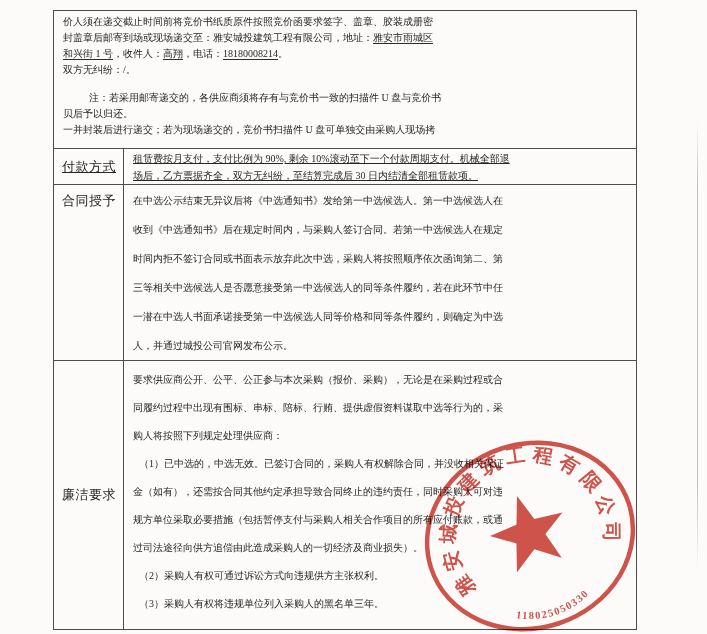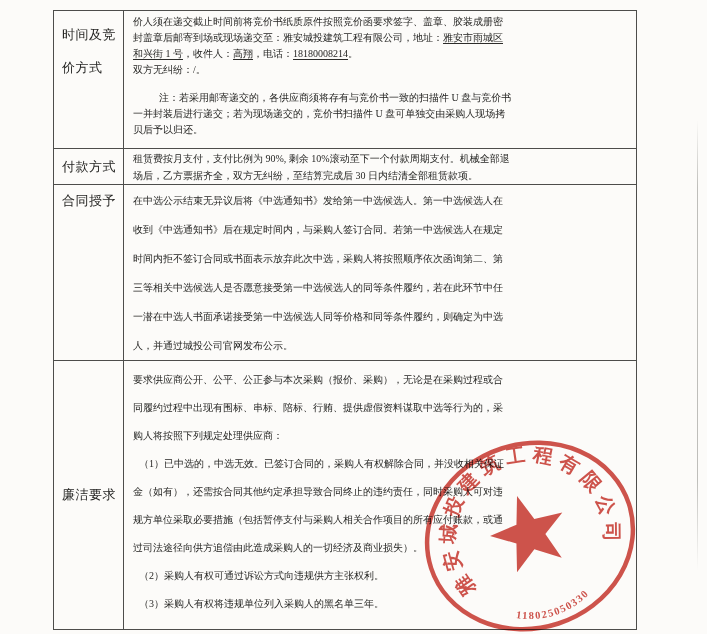--- a/index.html
+++ b/index.html
@@ -60,35 +60,32 @@
   }
 </style>
 </head>
 <body>
 
 <div class="page">
 
   <div class="tbl">
 
     <div class="row" style="flex:0 0 138px;">
-      <div class="hcell top">
-        <div class="h-wrap">时间及竞价方式</div>
-      </div>
       <div class="ccell lh16">
         <div class="ln">价人须在递交截止时间前将竞价书纸质原件按照竞价函要求签字、盖章、胶装成册密</div>
         <div class="ln"><span>封盖章后邮寄到场或现场递交至：雅安城投建筑工程有限公司，地址：</span><span class="u">雅安市雨城区</span></div>
         <div class="ln"><span class="u">和兴街 1 号</span><span>，收件人：</span><span class="u">高翔</span><span>，电话：</span><span class="u">18180008214</span><span>。</span></div>
         <div class="ln">双方无纠纷：/。</div>
         <div class="ln gap ind-note">注：若采用邮寄递交的，各供应商须将存有与竞价书一致的扫描件 U 盘与竞价书</div>
+        <div class="ln">贝后予以归还。</div>
         <div class="ln">一并封装后进行递交；若为现场递交的，竞价书扫描件 U 盘可单独交由采购人现场拷</div>
-        <div class="ln">贝后予以归还。</div>
       </div>
     </div>
 
-    <div class="row" style="flex:0 0 36px;">
+    <div class="row" style="flex:0 0 36px;text-decoration:underline;">
       <div class="hcell mid">
         <div>付款方式</div>
       </div>
       <div class="ccell lh17" style="padding-top:1px;">
         <div class="ln">租赁费按月支付，支付比例为 90%, 剩余 10%滚动至下一个付款周期支付。机械全部退</div>
         <div class="ln">场后，乙方票据齐全，双方无纠纷，至结算完成后 30 日内结清全部租赁款项。</div>
       </div>
     </div>
 
     <div class="row" style="flex:0 0 173px;">

